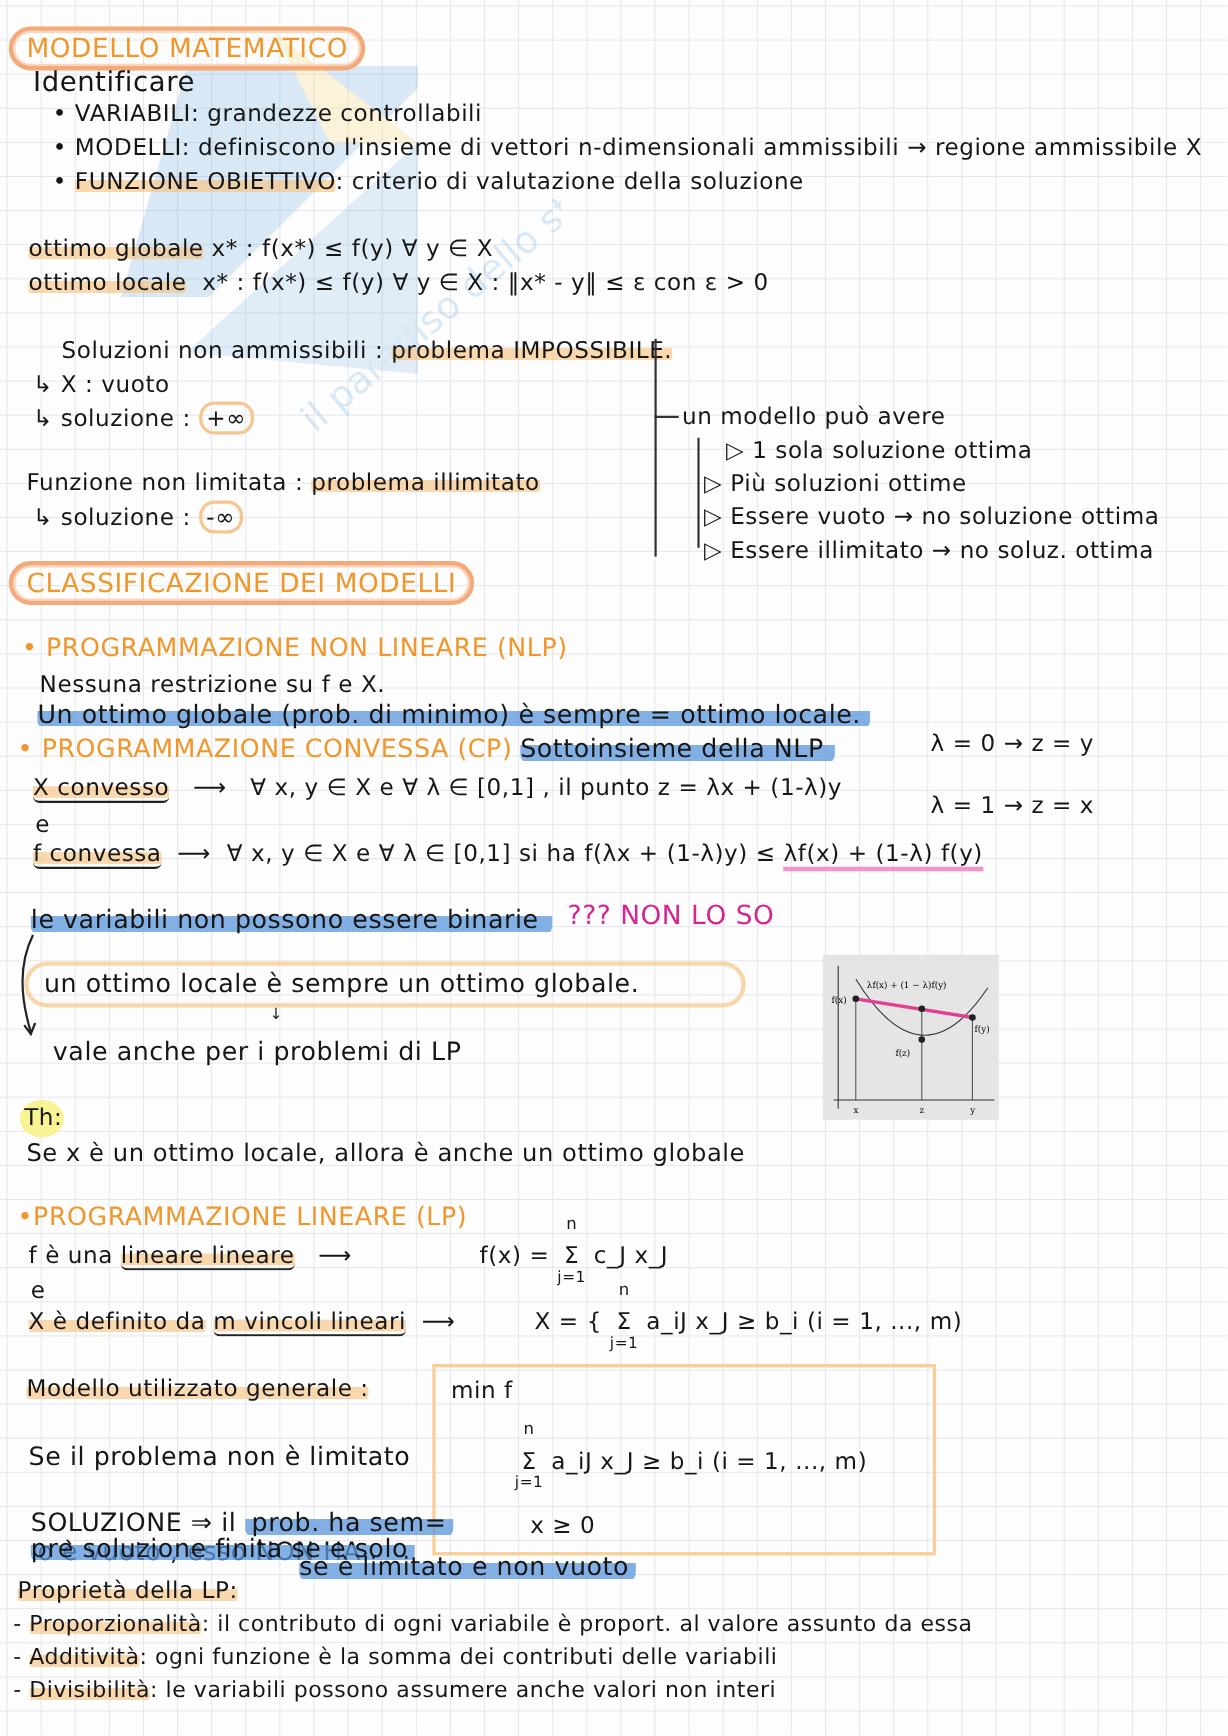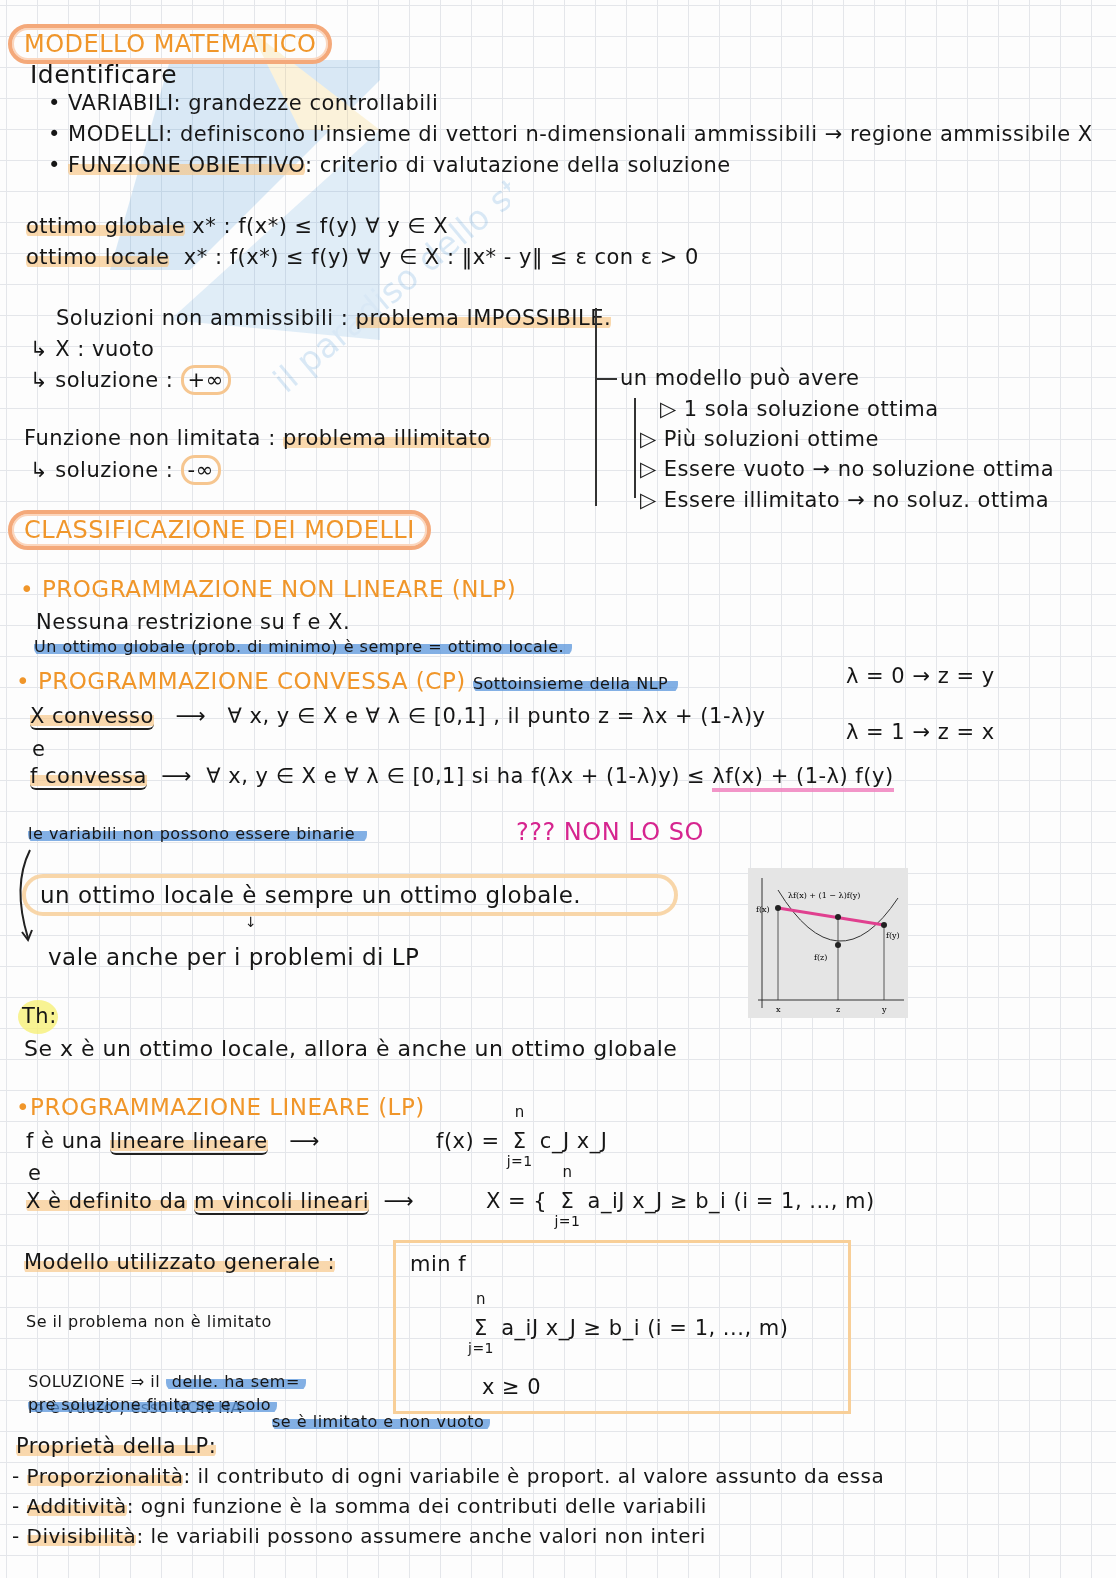--- a/index.html
+++ b/index.html
@@ -9,21 +9,21 @@
     background-image:
       linear-gradient(to right, #e4e6ea 1px, transparent 1px),
       linear-gradient(to bottom, #e4e6ea 1px, transparent 1px);
     background-size:31px 31px;
     background-position:6px 5px;
     font-family:"DejaVu Sans", sans-serif;
     color:#161616;
   }
   .abs { position:absolute; white-space:nowrap; }
   .hand { font-family:"DejaVu Sans", sans-serif; font-size:21px; letter-spacing:0.5px; }
-  .small { font-size:16px; }
+  .small { font-size:23px; }
   .orange { color:#f0962a; }
   .pink { color:#d6258f; }
   .hl-or { background:linear-gradient(to bottom, transparent 45%, rgba(247,196,130,0.65) 45%, rgba(247,196,130,0.65) 90%, transparent 90%); border-radius:6px; }
   .hl-bl { background:linear-gradient(to bottom, transparent 35%, rgba(90,150,220,0.75) 35%, rgba(90,150,220,0.75) 90%, transparent 90%); border-radius:8px; }
   .hl-pk { border-bottom:4px solid rgba(240,130,190,0.85); }
   .ul { border-bottom:2px solid #222; }
   .cloud {
     border:4px solid #f4a97a; border-radius:24px; padding:2px 12px;
     color:#f0962a; font-size:24px; letter-spacing:0.5px;
     box-shadow:0 0 0 2px #fbd6bd inset;
@@ -202,21 +202,21 @@
     <span style="position:absolute;left:8px;top:-26px;font-size:15px;">n</span>Σ<span style="position:absolute;left:0;top:24px;font-size:14px;">j=1</span>
   </span>
   <span>a_iJ x_J ≥ b_i     (i = 1, ..., m)</span>
 </div>
 <div class="abs hand" style="left:482px;top:1375px;">x ≥ 0</div>
 
 <div class="abs hand small" style="left:26px;top:1312px;">Se il problema non è limitato</div>
 <div class="abs hand small" style="left:34px;top:1398px;">o è vuoto , esso NON HA</div>
 <div class="abs hand small" style="left:28px;top:1372px;">
   <span>SOLUZIONE ⇒ il</span>
-  <span class="hl-bl" style="padding:0 6px;">delle. ha sem=</span>
+  <span class="hl-bl" style="padding:0 6px;">prob. ha sem=</span>
 </div>
 <div class="abs hand small hl-bl" style="left:28px;top:1395px;padding-right:6px;">pre soluzione finita se e solo</div>
 <div class="abs hand small hl-bl" style="left:272px;top:1412px;padding-right:6px;">se è limitato e non vuoto</div>
 
 <div class="abs hand" style="left:16px;top:1434px;">
   <span class="hl-or">Proprietà della LP:</span>
 </div>
 <div class="abs hand" style="left:12px;top:1464px;font-size:20px;">
   <span>- </span><span class="hl-or">Proporzionalità</span><span>: il contributo di ogni variabile è proport. al valore assunto da essa</span>
 </div>

